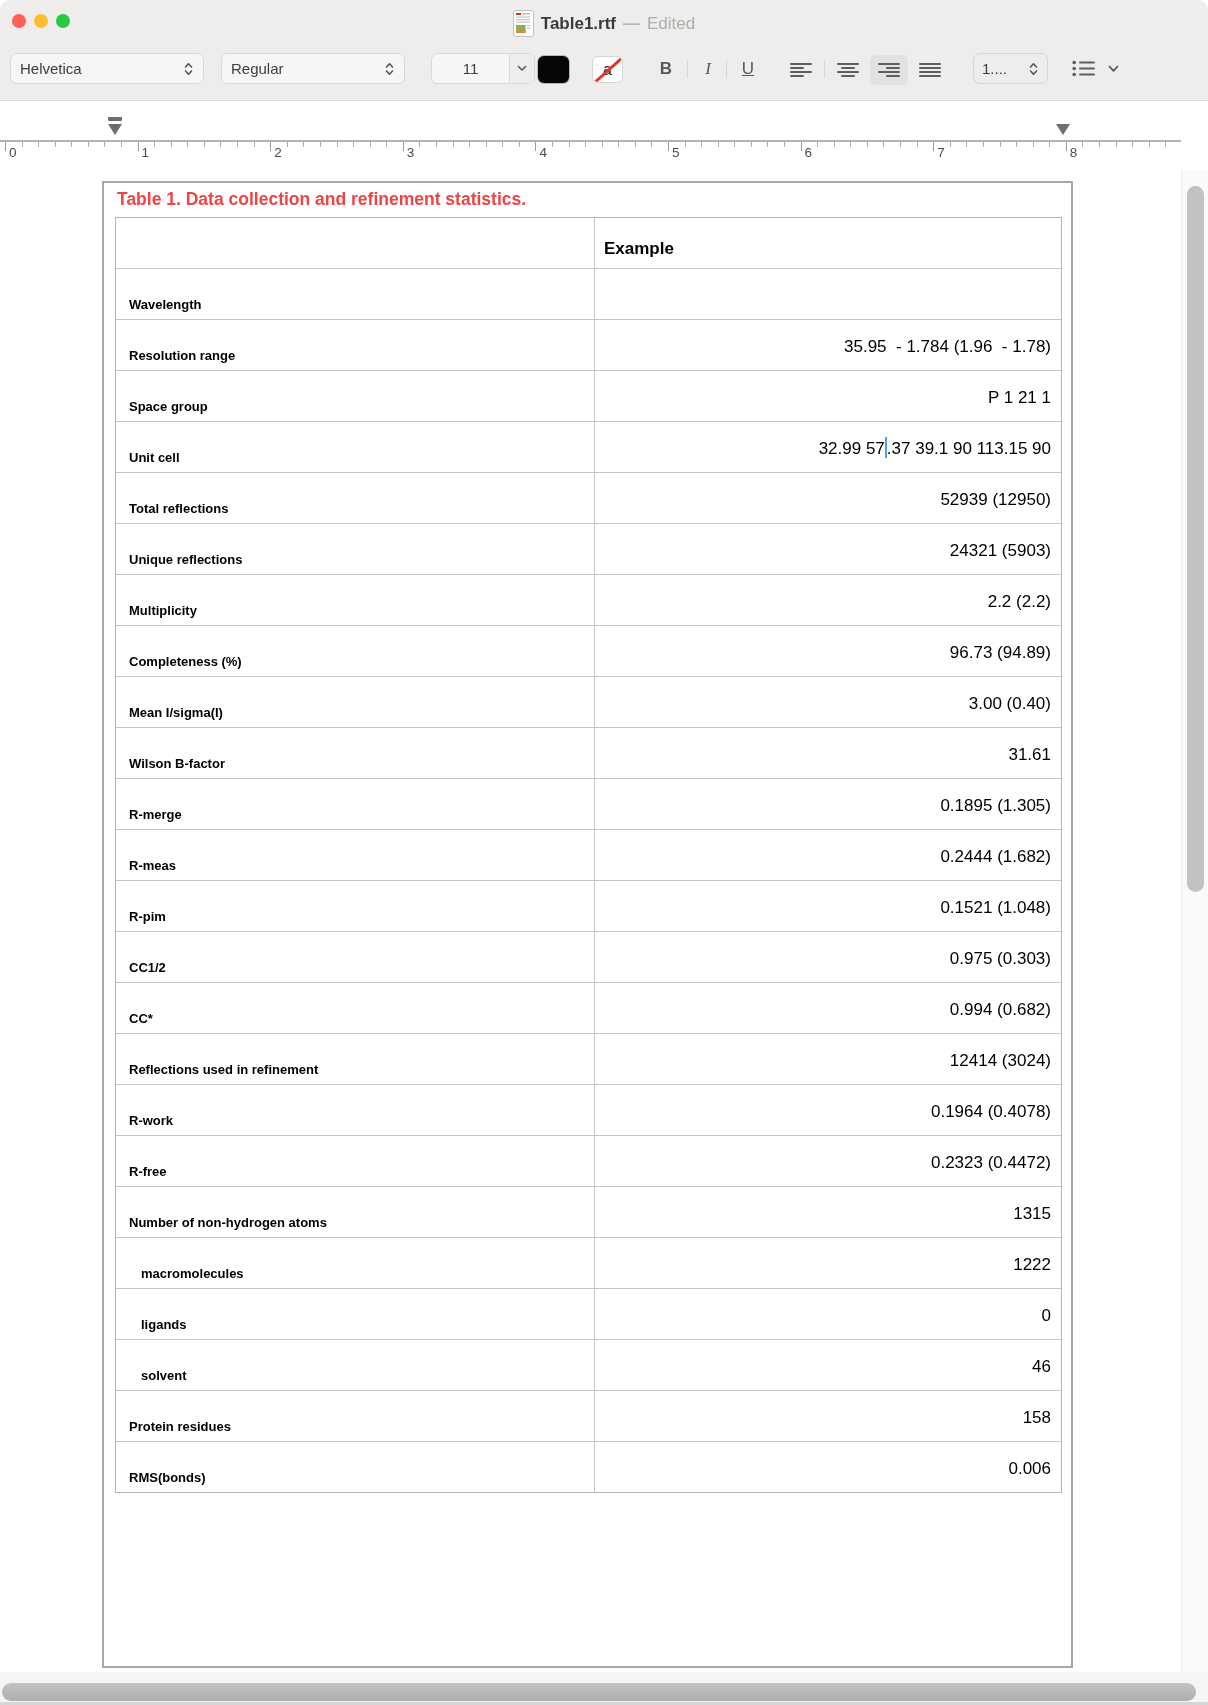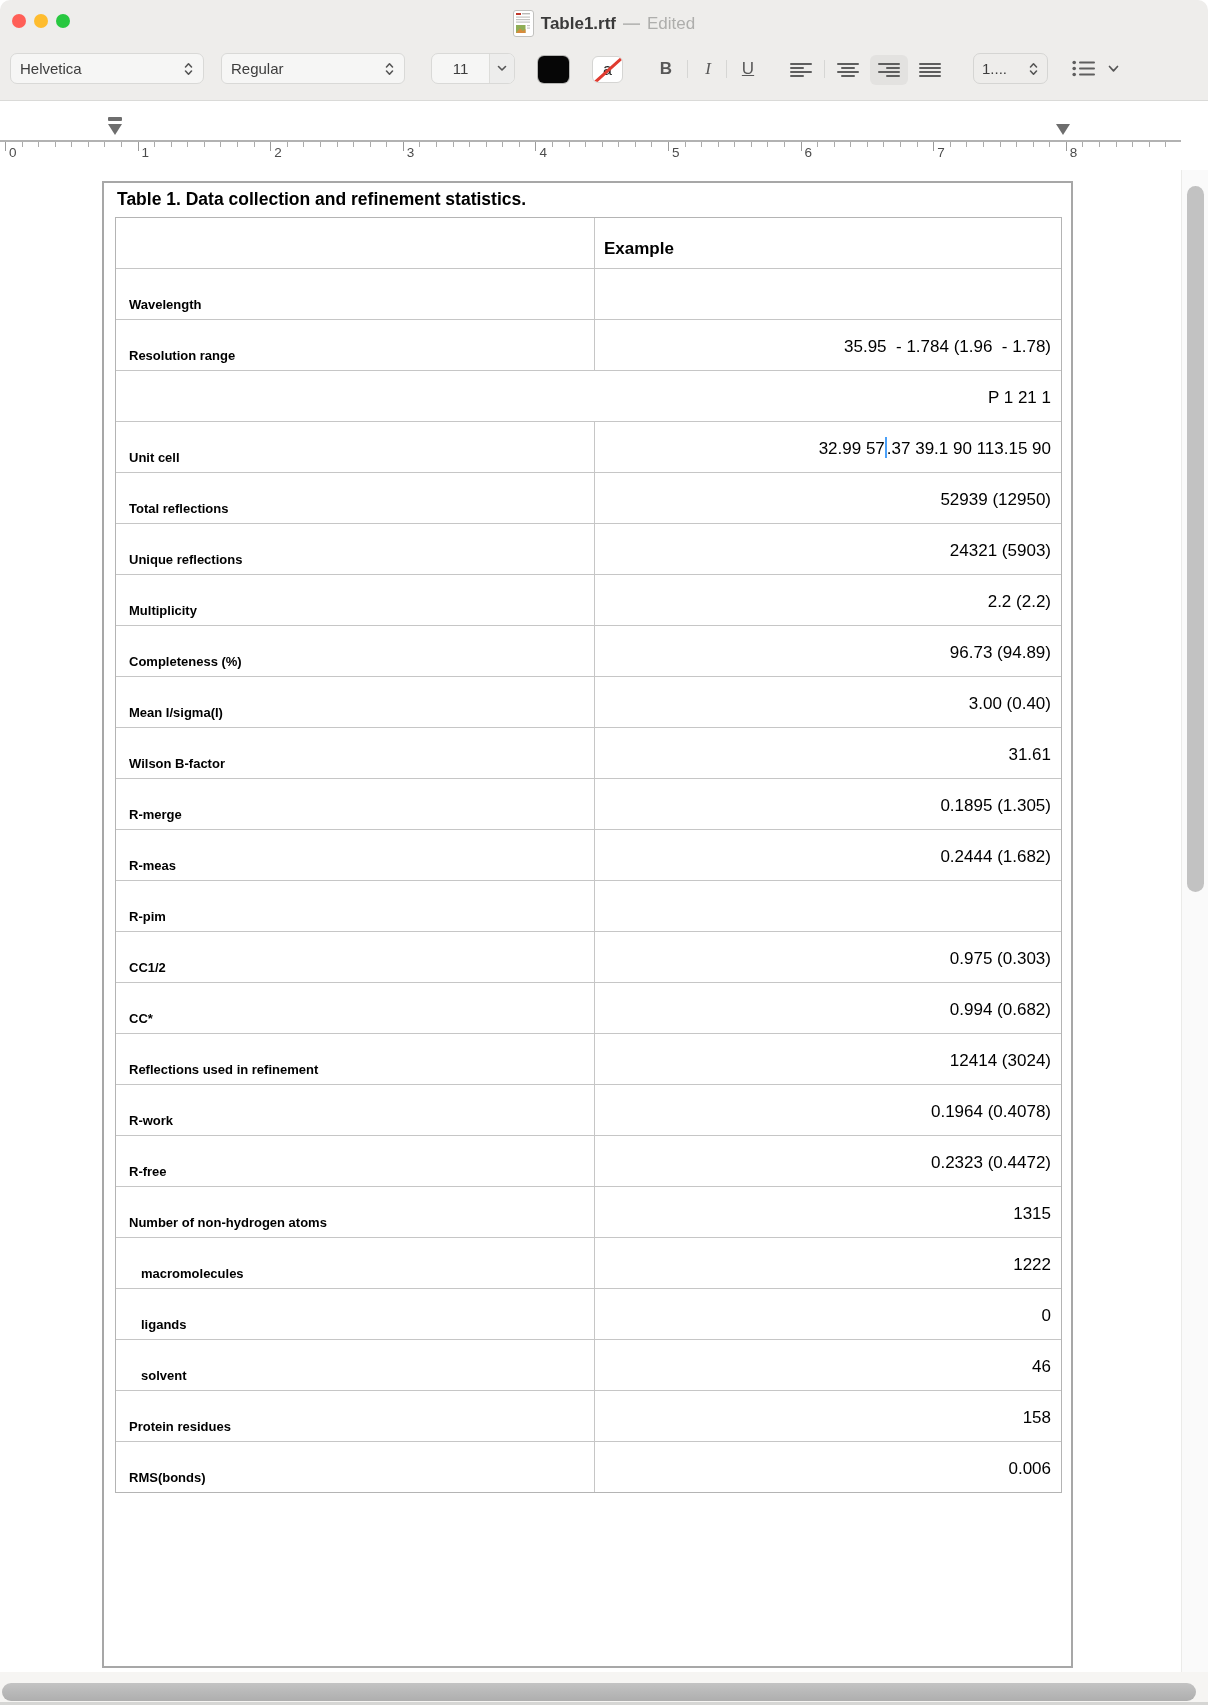--- a/index.html
+++ b/index.html
@@ -17,21 +17,21 @@
   .titledash{font-size:17px;color:#b7b7b5;font-weight:bold;}
   .edited{font-size:17px;color:#aeaeac;}
 
   
   .toolbar{position:absolute;left:0;top:47px;width:1208px;height:54px;background:#eeedeb;
            border-bottom:1px solid #dadad8;box-sizing:border-box;}
   .sel{position:absolute;top:6px;height:31px;background:#f6f6f5;border:1px solid #d9d9d7;
        border-radius:7px;display:flex;align-items:center;justify-content:space-between;
        padding:0 9px;color:#3d3d3d;font-size:15px;box-sizing:border-box;}
   .chev{flex:0 0 auto;}
-  .sizecombo{position:absolute;left:431px;top:6px;width:84px;height:31px;background:#f6f6f5;
+  .sizecombo{position:absolute;left:431px;top:6px;width:104px;height:31px;background:#f6f6f5;
        border:1px solid #d9d9d7;border-radius:7px;display:flex;align-items:center;box-sizing:border-box;overflow:hidden;justify-content:flex-end;}
   .sizecombo .num{flex:1;text-align:center;font-size:15px;color:#3d3d3d;}
   .sizecombo .dd{width:24px;height:100%;background:#ededec;border-left:1px solid #ddddda;
        display:flex;align-items:center;justify-content:center;}
   .colorwell{position:absolute;left:538px;top:9px;width:31px;height:27px;border-radius:6px;
        background:#060606;box-shadow:0 0 0 1px #b6b6b4;}
   .bgbtn{position:absolute;left:592px;top:9px;width:31px;height:27px;border-radius:6px;
        background:#ffffff;border:1px solid #d5d5d3;box-sizing:border-box;overflow:hidden;
        display:flex;align-items:center;justify-content:center;font-size:16px;color:#1c1c1c;}
   .bgbtn .slash{position:absolute;left:-3px;top:12px;width:36px;height:2.5px;background:#e03b30;
@@ -60,21 +60,21 @@
   .tick.inch{height:9px;background:#9b9b9b;}
   .rnum{position:absolute;top:44px;font-size:13.5px;color:#4c4c4c;}
   .mk-bar{position:absolute;left:108px;top:16px;width:14px;height:3.5px;background:#6e6e6e;border-radius:1px;}
   .mk-tri{position:absolute;width:0;height:0;border-left:7px solid transparent;
        border-right:7px solid transparent;border-top:11px solid #6e6e6e;top:23px;}
 
   
   .docarea{position:absolute;left:0;top:170px;width:1181px;height:1502px;background:#ffffff;}
   .frame{position:absolute;left:102px;top:11px;width:971px;height:1487px;
        border:2px solid #a7a7a7;box-sizing:border-box;}
-  .tabletitle{position:absolute;left:13px;top:6px;font-size:17.5px;font-weight:bold;color:#000000;}
+  .tabletitle{position:absolute;left:13px;top:6px;font-size:17.5px;font-weight:bold;color:#ef4444;}
   .dtable{position:absolute;left:11px;top:34px;width:947px;border:1px solid #b4b4b4;box-sizing:border-box;}
   .trow{display:flex;height:51px;border-top:1px solid #c6c6c6;box-sizing:border-box;}
   .trow.header{height:50px;border-top:none;}
   .cell{display:flex;align-items:flex-end;box-sizing:border-box;}
   .lc{width:479px;border-right:1px solid #c6c6c6;padding:0 0 7px 13px;}
   .lc.ind{padding-left:25px;}
   .vc{flex:1;justify-content:flex-end;padding:0 10px 13px 0;}
   .vc.hdr{justify-content:flex-start;padding:0 0 9px 9px;}
   .ltext{font-size:13px;font-weight:bold;color:#000;white-space:pre;}
   .vtext{font-size:17px;color:#000;white-space:pre;}
@@ -322,20 +322,23 @@
             </div>
             <div class="trow">
               <div class="cell lc">
                 <span class="ltext">Resolution range</span>
               </div>
               <div class="cell vc">
                 <span class="vtext">35.95  - 1.784 (1.96  - 1.78)</span>
               </div>
             </div>
             <div class="trow">
+              <div class="cell lc">
+                <span class="ltext">Space group</span>
+              </div>
               <div class="cell vc">
                 <span class="vtext">P 1 21 1</span>
               </div>
             </div>
             <div class="trow">
               <div class="cell lc">
                 <span class="ltext">Unit cell</span>
               </div>
               <div class="cell vc">
                 <span class="vtext">32.99 57<span class="caret" style="background: rgb(74, 160, 248);"></span>.37 39.1 90 113.15 90</span>
@@ -401,20 +404,23 @@
               <div class="cell lc">
                 <span class="ltext">R-meas</span>
               </div>
               <div class="cell vc">
                 <span class="vtext">0.2444 (1.682)</span>
               </div>
             </div>
             <div class="trow">
               <div class="cell lc">
                 <span class="ltext">R-pim</span>
+              </div>
+              <div class="cell vc">
+                <span class="vtext">0.1521 (1.048)</span>
               </div>
             </div>
             <div class="trow">
               <div class="cell lc">
                 <span class="ltext">CC1/2</span>
               </div>
               <div class="cell vc">
                 <span class="vtext">0.975 (0.303)</span>
               </div>
             </div>

